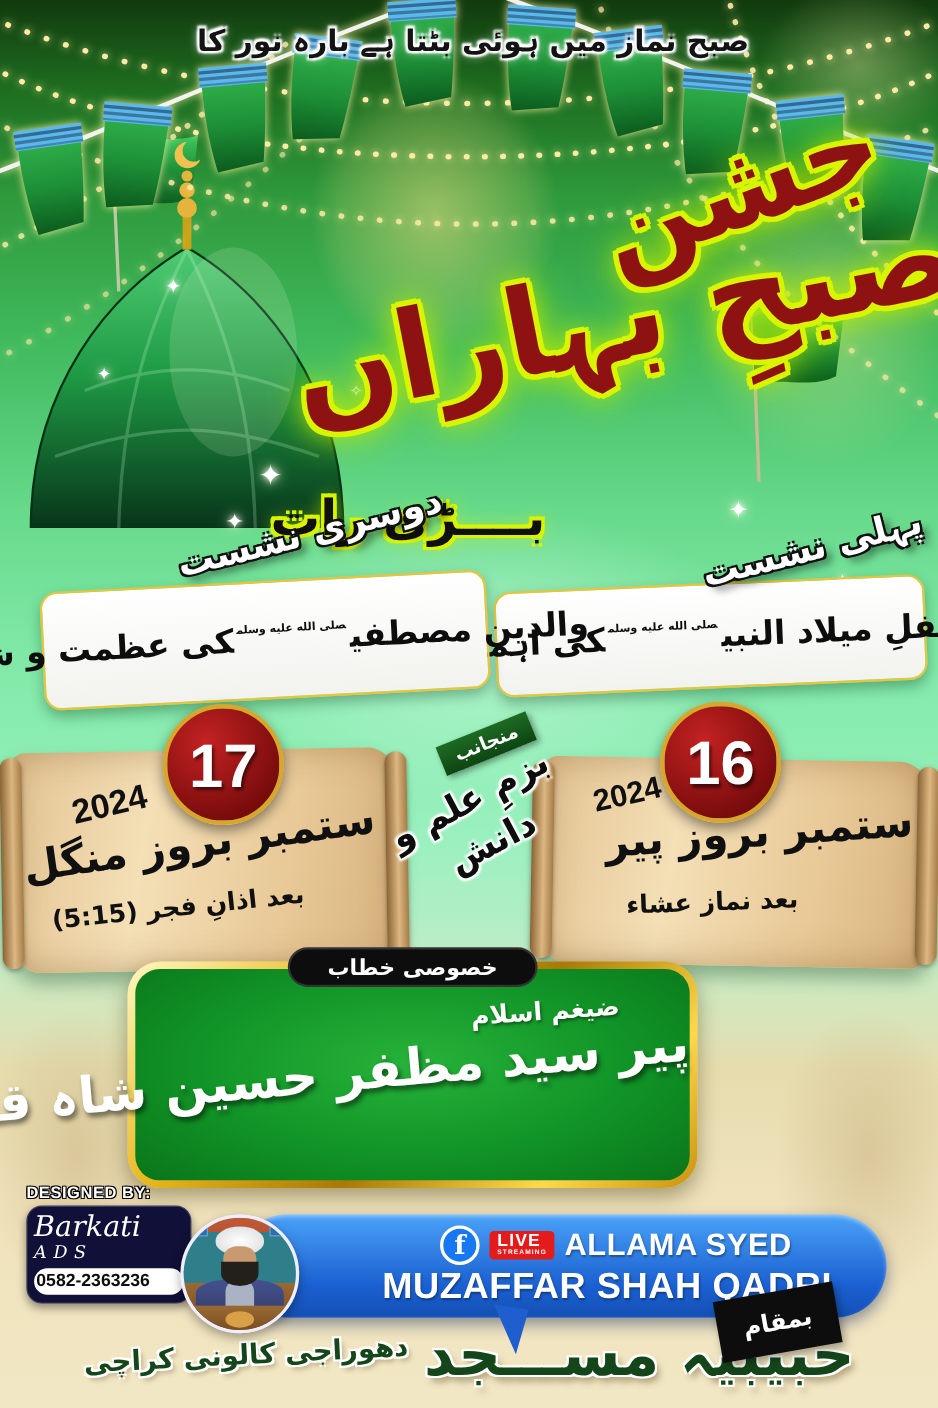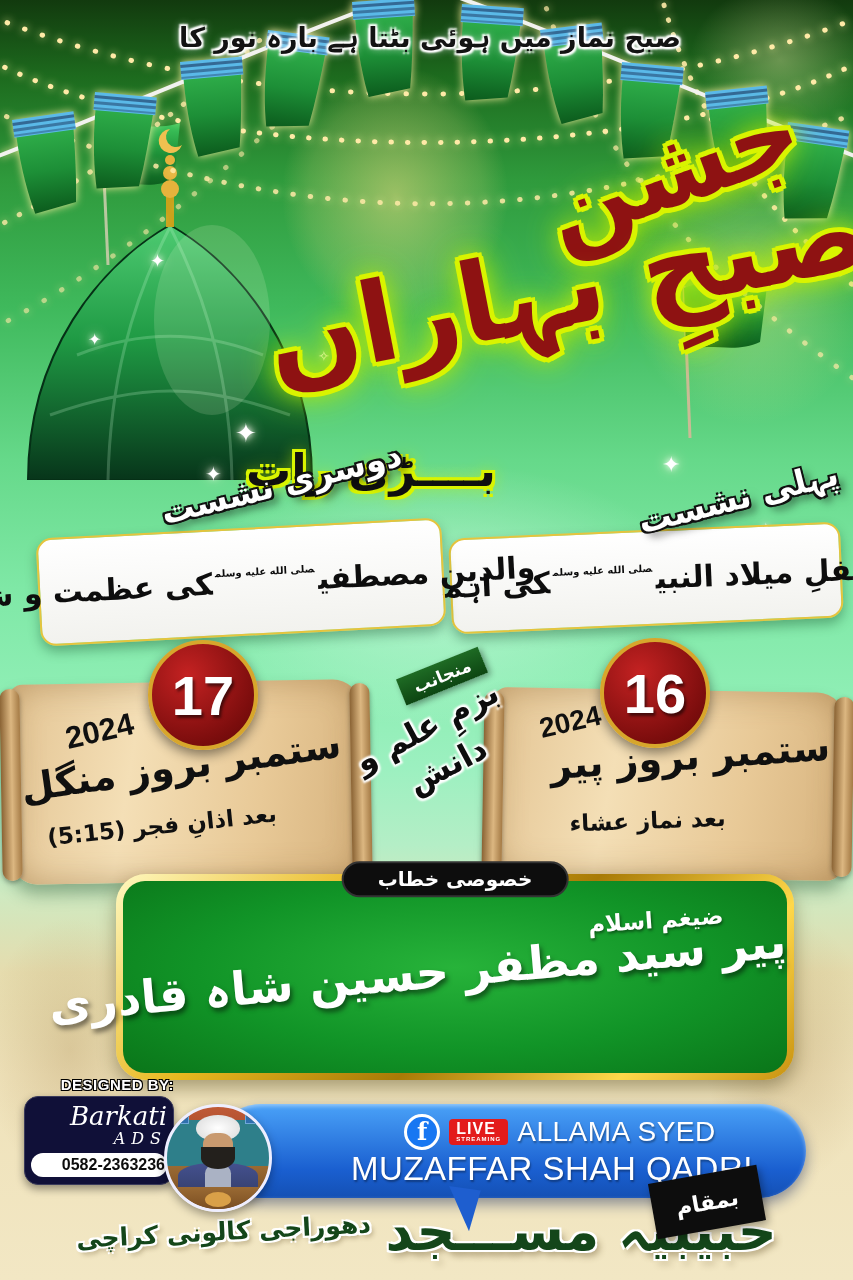--- a/index.html
+++ b/index.html
@@ -64,49 +64,49 @@
   .scroll .year{position:absolute;color:#101010;font-weight:bold;font-family:"Liberation Sans",sans-serif;}
   .scroll .date-line{position:absolute;direction:rtl;color:#101010;font-weight:bold;font-size:38px;white-space:nowrap;}
   .scroll .time-line{position:absolute;direction:rtl;color:#101010;font-weight:bold;font-size:23px;white-space:nowrap;}
   
   .from-tag{left:398px;top:662px;background:linear-gradient(180deg,#1e6b24,#0d4512);color:#fff;font-weight:bold;font-size:17px;
     padding:4px 14px;transform:rotate(-22deg);z-index:5;direction:rtl;box-shadow:2px 3px 6px rgba(0,0,0,.4);}
   .org-name{left:352px;top:702px;width:170px;transform:rotate(-28deg);z-index:5;direction:rtl;text-align:center;
     color:#0d0d0d;font-weight:bold;font-size:32px;line-height:44px;
     text-shadow:-2px -2px 2px #fff,2px -2px 2px #fff,-2px 2px 2px #fff,2px 2px 2px #fff;}
   
-  .banner-frame{left:116px;top:874px;width:678px;height:206px;border-radius:30px;z-index:6;padding:7px;box-sizing:border-box;
+  .banner-frame{left:116px;top:874px;width:518px;height:206px;border-radius:30px;z-index:6;padding:7px;box-sizing:border-box;
     background:linear-gradient(135deg,#fff8c0,#e8b820 30%,#a87a06 55%,#ffd84a 80%,#c89210);
     box-shadow:0 8px 18px rgba(60,50,10,.4);}
   .banner-inner{position:relative;width:100%;height:100%;border-radius:22px;
     background:radial-gradient(ellipse at 50% 45%,#27b33a,#119427 55%,#0a7519);}
   .banner-pill{position:absolute;left:50%;top:0;transform:translate(-50%,-55%);background:#0d0d0d;border:2px solid #333;
     border-radius:999px;padding:4px 34px;color:#fff;font-weight:bold;font-size:20px;direction:rtl;white-space:nowrap;}
   .banner-honorific{position:absolute;right:64px;top:26px;color:#fff;font-weight:bold;font-size:23px;direction:rtl;
     transform:rotate(-4deg);text-shadow:1px 2px 3px rgba(0,0,0,.45);}
   .banner-name{position:absolute;left:0;right:0;top:62px;text-align:center;color:#fff;font-weight:bold;font-size:46px;
     direction:rtl;transform:rotate(-5deg);white-space:nowrap;text-shadow:2px 4px 5px rgba(0,0,0,.5);}
   
-  .designer{left:24px;top:1076px;width:150px;text-align:right;z-index:6;font-family:"Liberation Sans",sans-serif;}
+  .designer{left:24px;top:1076px;width:150px;text-align:left;z-index:6;font-family:"Liberation Sans",sans-serif;}
   .designer-heading{color:#fff;font-weight:bold;font-size:15px;letter-spacing:.5px;
     text-shadow:1px 1px 0 #000,-1px 1px 0 #000,1px -1px 0 #000,-1px -1px 0 #000;}
   .designer-box{margin-top:3px;background:#101038;border:1px solid #3a3a5a;border-radius:14px;padding:5px 6px 7px;
     box-shadow:0 4px 8px rgba(0,0,0,.4);}
   .designer-brand{color:#fff;font-family:"DejaVu Serif",serif;font-style:italic;font-size:26px;line-height:28px;}
   .designer-sub{color:#fff;font-family:"DejaVu Serif",serif;font-style:italic;font-size:16px;letter-spacing:6px;line-height:18px;}
   .designer-phone{margin-top:5px;background:#fff;border-radius:999px;color:#0d0d0d;font-weight:bold;font-size:16px;padding:3px 2px;}
   
   .live-bar{left:214px;top:1104px;width:592px;height:94px;border-radius:48px;z-index:6;
     background:linear-gradient(180deg,#4aa2f8,#1a5fd0 70%,#1450b4);
     box-shadow:0 6px 14px rgba(10,30,90,.45),inset 0 2px 4px rgba(255,255,255,.45);}
   .bar-tail{left:446px;top:1188px;width:0;height:0;border-left:26px solid transparent;border-right:6px solid transparent;
     border-top:42px solid #1e5ecf;transform:rotate(8deg);z-index:6;}
   .live-row1{position:absolute;left:120px;right:20px;top:10px;display:flex;align-items:center;justify-content:center;gap:9px;}
   .live-row2{position:absolute;left:100px;right:16px;top:46px;text-align:center;}
-  .bar-name{color:#fff;font-family:"Liberation Sans",sans-serif;font-weight:normal;letter-spacing:.5px;
+  .bar-name{color:#fff;font-family:"Liberation Sans",sans-serif;font-weight:bold;letter-spacing:.5px;
     text-shadow:1px 2px 2px rgba(0,0,0,.35);white-space:nowrap;}
   .bar-name1{font-size:28px;}
   .bar-name2{font-size:33px;}
   .fb-circle{width:36px;height:36px;border-radius:50%;background:#1877f2;border:3px solid #fff;box-sizing:border-box;
     display:flex;align-items:center;justify-content:center;color:#fff;font-family:"DejaVu Serif",serif;font-weight:bold;font-size:24px;line-height:1;}
   .live-badge{background:#e31b1b;border-radius:4px;padding:2px 7px 3px;text-align:left;color:#fff;font-family:"Liberation Sans",sans-serif;}
   .live-main{font-size:16px;font-weight:bold;letter-spacing:1px;line-height:15px;}
   .live-sub{font-size:6px;font-weight:bold;letter-spacing:1px;line-height:6px;}
   
   .photo{left:164px;top:1104px;width:102px;height:102px;border-radius:50%;border:3px solid #eef;z-index:7;overflow:hidden;

